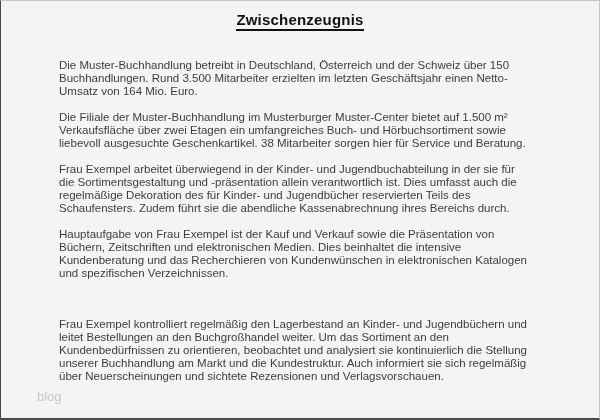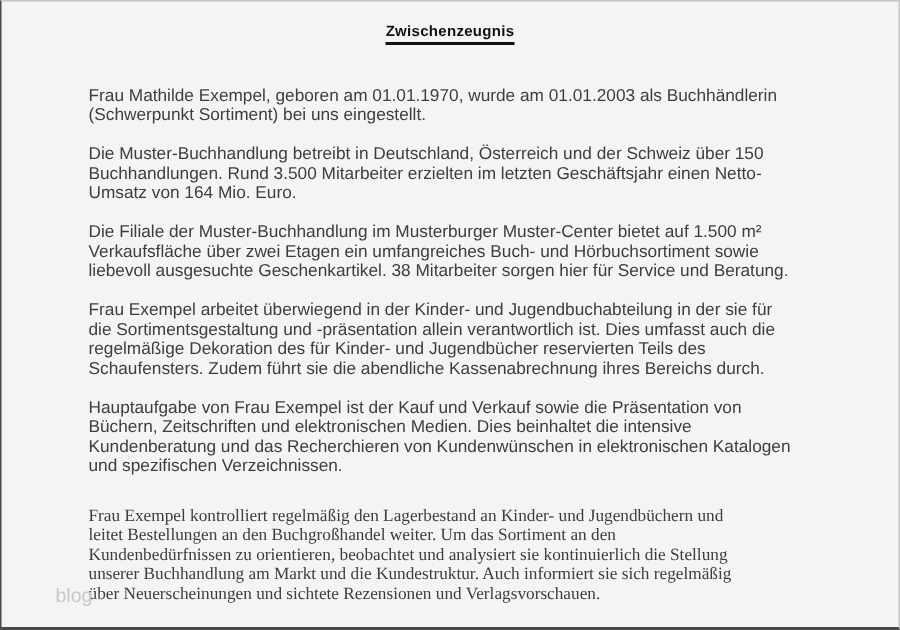--- a/index.html
+++ b/index.html
@@ -19,42 +19,41 @@
     border-bottom: 2px solid #4a4a4a;
     overflow: hidden;
     font-family: "Liberation Sans", "DejaVu Sans", sans-serif;
   }
   .title-wrap {
     margin: 10px 0 0 0;
     text-align: center;
   }
   .title-text {
     display: inline-block;
-    font-size: 10px;
+    font-size: 15px;
     font-weight: bold;
     color: #111111;
     letter-spacing: 0.2px;
     border-bottom: 2px solid #111111;
     padding-bottom: 1px;
   }
   .content {
     margin-top: 28px;
     padding-left: 58px;
     width: 505px;
     color: #3d3d3d;
     font-size: 11.5px;
     line-height: 13px;
   }
   .content p {
     margin: 0 0 13px 0;
     white-space: nowrap;
   }
   .content p.extra-gap {
-    margin-top: 20px;
-    font-family: Liberation Serif, serif;
+    margin-top: 38px;
   }
   .watermark {
     position: absolute;
     left: 36px;
     top: 388px;
     font-size: 13px;
     color: #c6c7ce;
     z-index: 0;
   }
 </style>
@@ -62,20 +61,19 @@
 <body>
 
 <div class="page">
   <div class="watermark">blog</div>
 
   <div class="title-wrap">
     <span class="title-text">Zwischenzeugnis</span>
   </div>
 
   <div class="content">
-    <p>Frau Mathilde Exempel, geboren am 01.01.1970, wurde am 01.01.2003 als Buchhändlerin<br>(Schwerpunkt Sortiment) bei uns eingestellt.</p>
     <p>Die Muster-Buchhandlung betreibt in Deutschland, Österreich und der Schweiz über 150<br>Buchhandlungen. Rund 3.500 Mitarbeiter erzielten im letzten Geschäftsjahr einen Netto-<br>Umsatz von 164 Mio. Euro.</p>
     <p>Die Filiale der Muster-Buchhandlung im Musterburger Muster-Center bietet auf 1.500 m²<br>Verkaufsfläche über zwei Etagen ein umfangreiches Buch- und Hörbuchsortiment sowie<br>liebevoll ausgesuchte Geschenkartikel. 38 Mitarbeiter sorgen hier für Service und Beratung.</p>
     <p>Frau Exempel arbeitet überwiegend in der Kinder- und Jugendbuchabteilung in der sie für<br>die Sortimentsgestaltung und -präsentation allein verantwortlich ist. Dies umfasst auch die<br>regelmäßige Dekoration des für Kinder- und Jugendbücher reservierten Teils des<br>Schaufensters. Zudem führt sie die abendliche Kassenabrechnung ihres Bereichs durch.</p>
     <p>Hauptaufgabe von Frau Exempel ist der Kauf und Verkauf sowie die Präsentation von<br>Büchern, Zeitschriften und elektronischen Medien. Dies beinhaltet die intensive<br>Kundenberatung und das Recherchieren von Kundenwünschen in elektronischen Katalogen<br>und spezifischen Verzeichnissen.</p>
     <p class="extra-gap">Frau Exempel kontrolliert regelmäßig den Lagerbestand an Kinder- und Jugendbüchern und<br>leitet Bestellungen an den Buchgroßhandel weiter. Um das Sortiment an den<br>Kundenbedürfnissen zu orientieren, beobachtet und analysiert sie kontinuierlich die Stellung<br>unserer Buchhandlung am Markt und die Kundestruktur. Auch informiert sie sich regelmäßig<br>über Neuerscheinungen und sichtete Rezensionen und Verlagsvorschauen.</p>
   </div>
 </div>
 
 </body></html>

